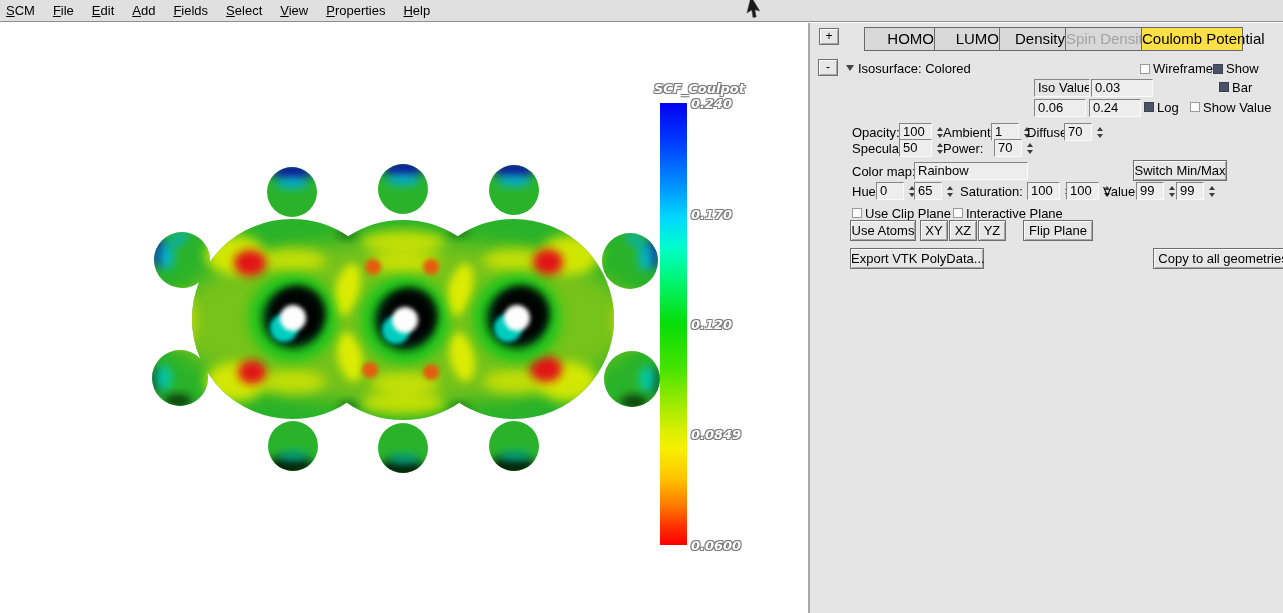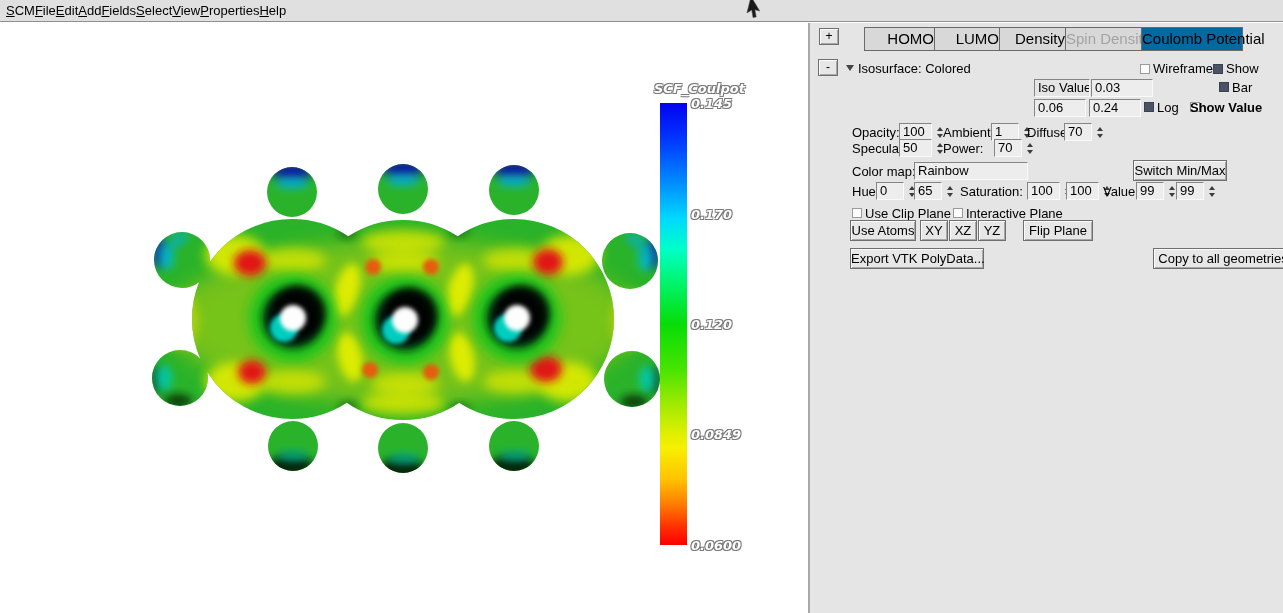--- a/index.html
+++ b/index.html
@@ -2,21 +2,21 @@
 <html><head>
 <meta charset="utf-8">
 <style>
   html,body{margin:0;padding:0;width:1283px;height:613px;overflow:hidden;background:#fff;
             font-family:"Liberation Sans",sans-serif;-webkit-font-smoothing:antialiased;}
   *{box-sizing:border-box;}
 
   
   .menubar{position:absolute;left:0;top:0;width:1283px;height:22px;background:#e0e0e0;
            border-bottom:1px solid #8f8f8f;display:flex;align-items:center;}
-  .mitem{font-size:13px;color:#000;padding:0 0;cursor:default;white-space:nowrap;}
+  .mitem{font-size:13px;color:#000;padding:0 9px;cursor:default;white-space:nowrap;}
   .mitem:first-child{padding-left:6px;}
   .mn{text-decoration:underline;}
 
   
   .canvas{position:absolute;left:0;top:23px;width:807px;height:590px;background:#ffffff;overflow:hidden;}
   .molecule{position:absolute;left:150px;top:137px;width:510px;height:320px;}
 
   
   .cbar-title{position:absolute;left:654px;top:58px;font:bold italic 13px "DejaVu Sans",sans-serif;
               color:#fff;text-shadow:-1px -1px 0 #7a7a7a,1px -1px 0 #7a7a7a,-1px 1px 0 #7a7a7a,1px 1px 0 #7a7a7a;}
@@ -52,21 +52,21 @@
             font-size:13px;padding:0 3px;line-height:16px;}
   .spin .ud{width:10px;margin-left:3px;display:flex;flex-direction:column;gap:3px;align-items:center;}
   .spin .ud i{display:block;width:0;height:0;border-left:3px solid transparent;border-right:3px solid transparent;}
   .spin .ud .u{border-bottom:4px solid #3c3c3c;}
   .spin .ud .d{border-top:4px solid #3c3c3c;}
 
   .tabs{position:absolute;left:54px;top:4px;display:flex;}
   .tab{height:24px;line-height:22px;text-align:right;background:#d8d8d8;border:1px solid #6a6a6a;
        margin-left:-1px;font-size:15px;cursor:default;white-space:nowrap;}
   .tab.first{margin-left:0;}
-  .tab.active{background:#0369a1;}
+  .tab.active{background:#fde047;}
   .tab.disabled{color:#a3a3a3;}
   .tw1{width:71px}.tw2{width:66px}.tw3{width:67px}.tw4{width:77px}.tw5{width:102px}
 
   .tri{position:absolute;left:36px;top:42px;width:0;height:0;
        border-left:4px solid transparent;border-right:4px solid transparent;border-top:6px solid #444;}
 
   
   .plus-btn{left:9px;top:5px;}
   .minus-btn{left:8px;top:36px;}
   .iso-title{left:48px;top:38px;}
@@ -75,21 +75,21 @@
 
   .e-field1{left:42px;top:56px;width:176px;}
   .e-isoval-lbl{left:224px;top:56px;width:56px;}
   .e-isoval{left:281px;top:56px;width:62px;}
   .cb-bar{left:409px;top:59px;}    .lbl-bar{left:422px;top:57px;}
 
   .e-field2{left:42px;top:76px;width:176px;}
   .e-min{left:224px;top:76px;width:52px;}
   .e-max{left:279px;top:76px;width:52px;}
   .cb-log{left:334px;top:79px;}    .lbl-log{left:347px;top:77px;}
-  .cb-shv{left:380px;top:79px;}    .lbl-shv{left:380px;top:77px;font-weight:bold;}
+  .cb-shv{left:380px;top:79px;}    .lbl-shv{left:393px;top:77px;}
 
   .lbl-opacity{left:42px;top:102px;}  .sp-opacity{left:89px;top:100px;}
   .lbl-ambient{left:133px;top:102px;} .sp-ambient{left:181px;top:100px;}
   .lbl-diffuse{left:217px;top:102px;} .sp-diffuse{left:254px;top:100px;}
   .lbl-specular{left:42px;top:118px;} .sp-specular{left:89px;top:116px;}
   .lbl-power{left:133px;top:118px;}   .sp-power{left:184px;top:116px;}
   .w31{width:33px}.w27{width:28px}
 
   .lbl-cmap{left:42px;top:141px;}
   .e-cmap{left:104px;top:139px;width:114px;}
@@ -250,21 +250,21 @@
 
       <ellipse cx="197" cy="73" rx="10" ry="6" fill="#0a4a0a" opacity="0.6" filter="url(#b4)"></ellipse>
       <ellipse cx="309" cy="71" rx="10" ry="6" fill="#0a4a0a" opacity="0.6" filter="url(#b4)"></ellipse>
       <ellipse cx="198" cy="247" rx="10" ry="6" fill="#0a4a0a" opacity="0.6" filter="url(#b4)"></ellipse>
       <ellipse cx="310" cy="249" rx="10" ry="6" fill="#0a4a0a" opacity="0.6" filter="url(#b4)"></ellipse>
     </g>
   </svg>
 
   <div class="cbar-title">SCF_Coulpot</div>
   <div class="cbar"></div>
-  <div class="ctick ct0">0.145</div>
+  <div class="ctick ct0">0.240</div>
   <div class="ctick ct1">0.170</div>
   <div class="ctick ct2">0.120</div>
   <div class="ctick ct3">0.0849</div>
   <div class="ctick ct4">0.0600</div>
 </div>
 
 <div class="panel">
 
   <div class="btn sqbtn plus-btn">+</div>
 

